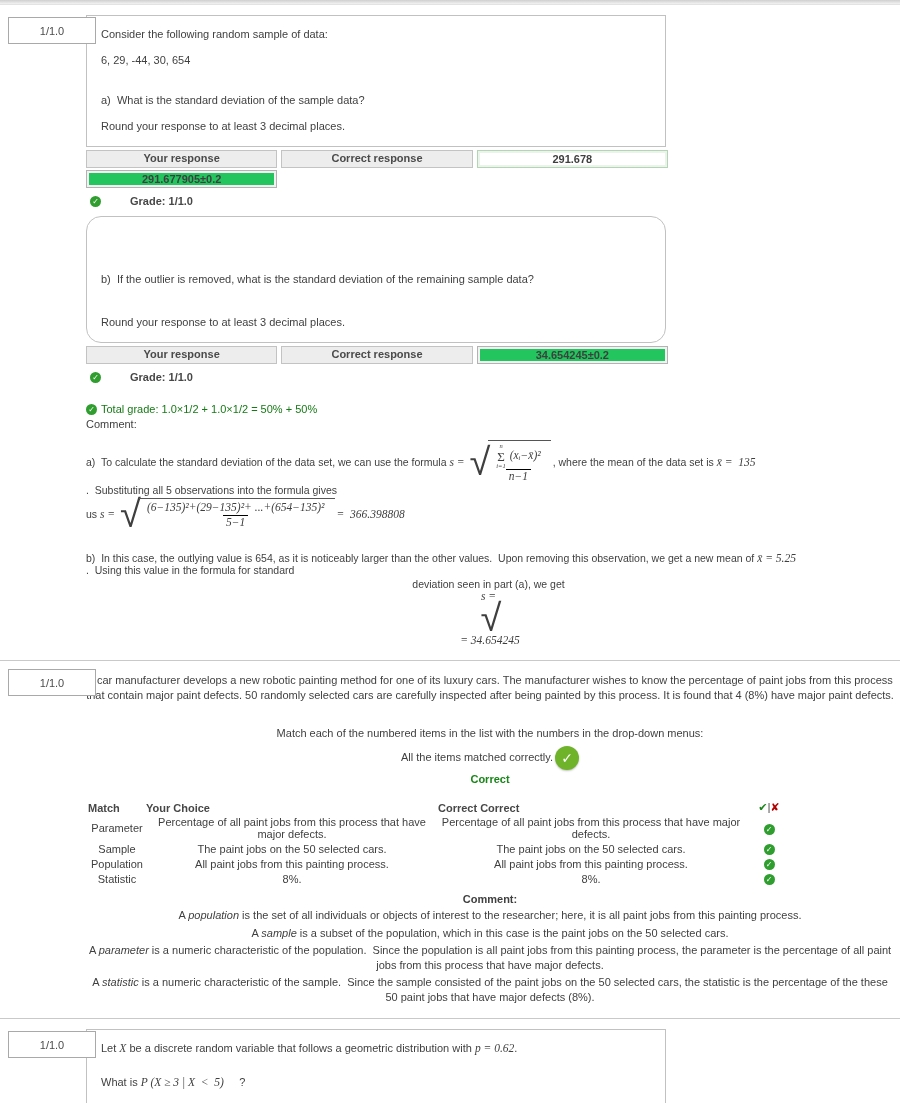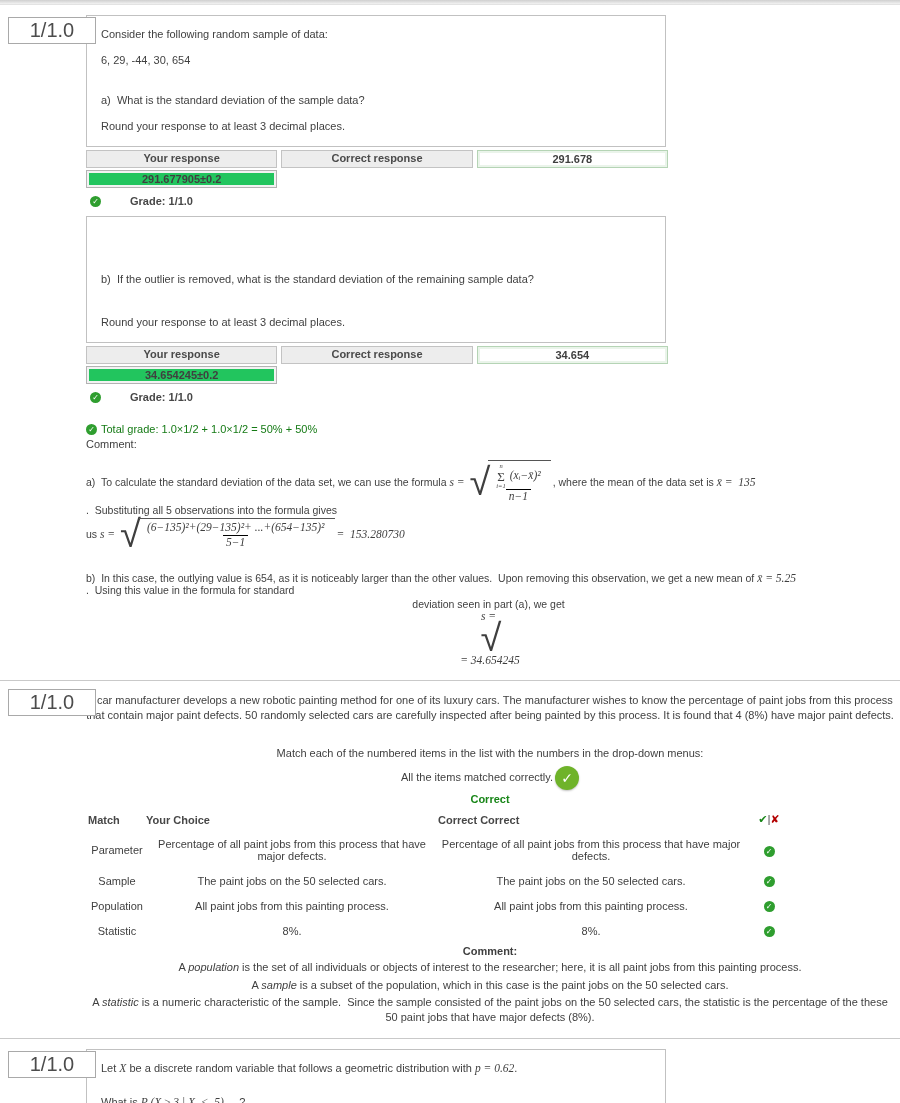--- a/index.html
+++ b/index.html
@@ -8,28 +8,28 @@
     width:900px; min-height:1103px;
     font-family:"Liberation Sans","DejaVu Sans",sans-serif;
     font-size:11px; color:#3f3f3f;
   }
   .topbar { height:5px; background:linear-gradient(to bottom,#cfcfcf,#f2f2f2); border-bottom:1px solid #e3e3e3; }
   .divider { border:none; border-top:1px solid #c9c9c9; margin:0; }
   .section { position:relative; padding:10px 4px 14px 86px; }
   .score-box {
     position:absolute; left:8px; top:12px; width:88px; height:27px;
     border:1px solid #a9a9a9; background:#fff; color:#4c4c4c;
-    font-size:20px; display:flex; align-items:center; justify-content:center;
+    font-size:11px; display:flex; align-items:center; justify-content:center;
   }
   .pbox { border:1px solid #c1c1c1; background:#fff; width:580px; padding:12px 14px 14px 14px; }
   .pbox p { margin:0; white-space:pre-wrap; }
   .gap14 { margin-top:14px !important; }
   .gap28 { margin-top:28px !important; }
   .gap22 { margin-top:22px !important; }
-  .partb { padding-top:56px; margin-top:3px; }
+  .partb { padding-top:56px; margin-top:3px;border-radius:15px; }
   .partb .line2 { margin-top:31px; }
 
   .rtable { width:582px; display:grid; grid-template-columns:1fr 1fr 1fr; column-gap:4px; row-gap:2px; margin-top:3px; }
   .rt-head { background:#ededed; border:1px solid #c3c3c3; font-weight:bold; color:#4a4a4a; text-align:center; padding:1px 0; }
   .rt-your { border:1px solid #b5d4b5; box-shadow:inset 0 0 0 2px #eaf4ea; background:#fff; text-align:center; font-weight:bold; padding:2px 0; }
   .rt-correct { border:1px solid #b3b3b3; box-shadow:inset 0 0 0 2px #f2f2f2; background:#22c55e; text-align:center; font-weight:bold; padding:2px 0; }
 
   .badge {
     display:inline-block; width:11px; height:11px; border-radius:50%;
     background:#2f9e2f; color:#fff; font-size:8px; line-height:11px;
@@ -59,21 +59,21 @@
   .bigop { display:inline-flex; flex-direction:column; align-items:center; line-height:1; margin-right:2px; }
   .bigop .op-top, .bigop .op-bot { font-size:6.5px; }
   .bigop .op-sym { font-size:13px; font-style:normal; }
 
   .center { text-align:center; }
   .q2-content { width:808px; }
   .q2-prompt { margin:2px 0 0 0; line-height:15px; }
   .q2-instruction { margin:24px 0 0 0; }
   .q2-result { margin:7px 0 0 0; }
   .correct-label { margin:3px 0 0 0; color:#188618; font-weight:bold; }
-  .match-table { margin:8px 0 0 2px; display:grid; grid-template-columns:58px 292px 306px 50px; align-items:center; row-gap:12px; }
+  .match-table { margin:16px 0 0 2px; display:grid; grid-template-columns:58px 292px 306px 50px; align-items:center; row-gap:2px; }
   .mt-head { font-weight:bold; color:#474747; }
   .mt-cell-c { text-align:center; }
   .mt-check { text-align:center; }
   .glyph-check { color:#188618; font-weight:bold; }
   .glyph-pipe { color:#8a8a8a; }
   .glyph-x { color:#b30000; font-weight:bold; }
   .q2-comment-label { margin:8px 0 0 0; font-weight:bold; }
   .q2-comment { margin:3px 0 0 0; line-height:14.5px; }
 
   .q3box p { margin:0; white-space:pre-wrap; }
@@ -106,21 +106,20 @@
   </div>
 
   <div class="pbox partb">
     <p>b)  If the outlier is removed, what is the standard deviation of the remaining sample data?</p>
     <p class="line2">Round your response to at least 3 decimal places.</p>
   </div>
 
   <div class="rtable">
     <div class="rt-head">Your response</div>
     <div class="rt-head">Correct response</div>
-    <div class="rt-your">34.654</div>
     <div class="rt-correct">34.654245±0.2</div>
   </div>
 
   <div class="grade-line">
     <span class="badge">✓</span>
     <b>Grade: 1/1.0</b>
   </div>
 
   <div class="total-line">
     <span class="badge">✓</span>
@@ -157,21 +156,21 @@
       <span class="m">s = </span>
       <span class="sqrt">
         <span class="rad">√</span>
         <span class="sqrt-body">
           <span class="frac m">
             <span class="num">(6−135)²+(29−135)²+ ...+(654−135)²</span>
             <span class="den">5−1</span>
           </span>
         </span>
       </span>
-      <span class="m">=  153.280730</span>
+      <span class="m">=  366.398808</span>
     </div>
 
     <div class="mline gap22">
       <span class="t">b)  In this case, the outlying value is 654, as it is noticeably larger than the other values.  Upon removing this observation, we get a new mean of </span>
       <span class="m">x̄ = 5.25</span>
       <span class="t">.  Using this value in the formula for standard</span>
     </div>
     <div class="mline" style="margin-top:2px;flex-direction:column;">
       <span class="t">deviation seen in part (a), we get </span>
       <span class="m">s = </span>
@@ -219,20 +218,21 @@
 
       <div class="mt-cell-c">Statistic</div>
       <div class="mt-cell-c">8%.</div>
       <div class="mt-cell-c">8%.</div>
       <div class="mt-check"><span class="badge">✓</span></div>
     </div>
 
     <p class="q2-comment-label center">Comment:</p>
     <p class="q2-comment center"><span class="t">A </span><i>population</i><span class="t"> is the set of all individuals or objects of interest to the researcher; here, it is all paint jobs from this painting process.</span></p>
     <p class="q2-comment center"><span class="t">A </span><i>sample</i><span class="t"> is a subset of the population, which in this case is the paint jobs on the 50 selected cars.</span></p>
+    <p class="q2-comment center"><span class="t">A </span><i>parameter</i><span class="t"> is a numeric characteristic of the population.  Since the population is all paint jobs from this painting process, the parameter is the percentage of all paint jobs from this process that have major defects.</span></p>
     <p class="q2-comment center"><span class="t">A </span><i>statistic</i><span class="t"> is a numeric characteristic of the sample.  Since the sample consisted of the paint jobs on the 50 selected cars, the statistic is the percentage of the these 50 paint jobs that have major defects (8%).</span></p>
   </div>
 </div>
 
 <hr class="divider">
 
 <div class="section">
   <div class="score-box">1/1.0</div>
 
   <div class="pbox q3box" style="padding-bottom:16px;">

